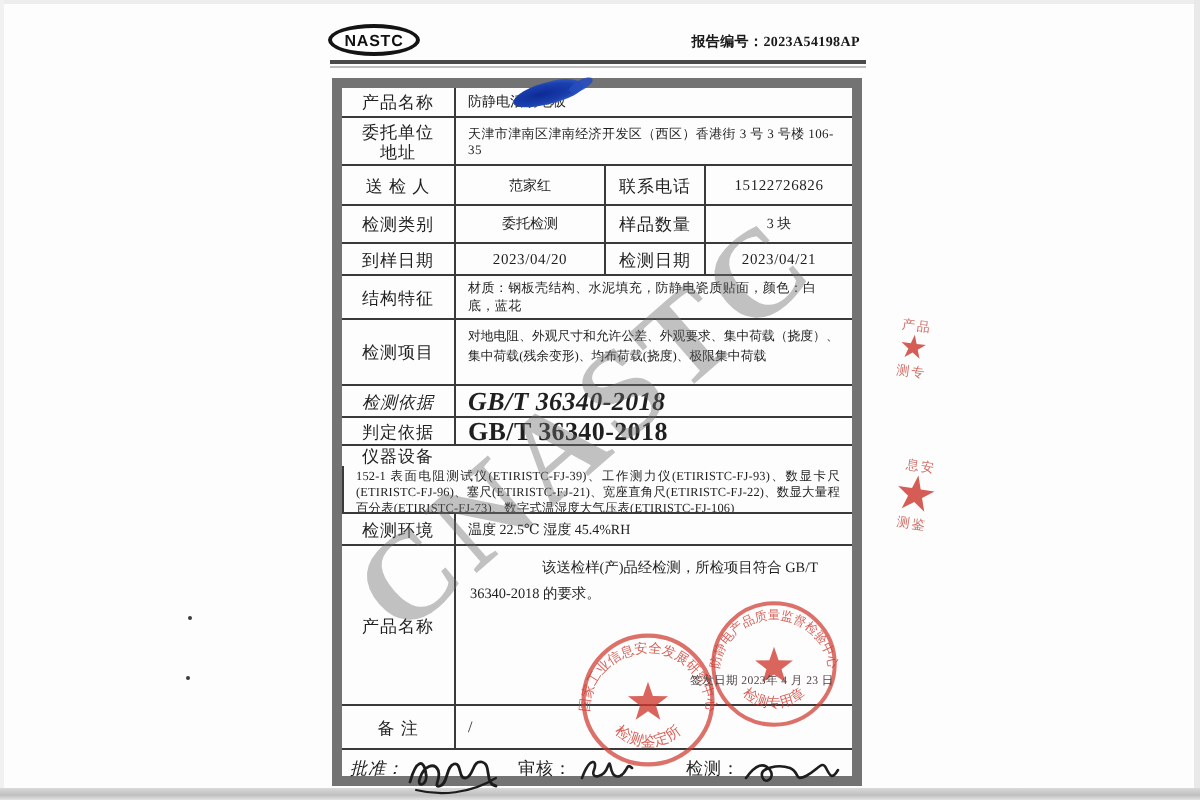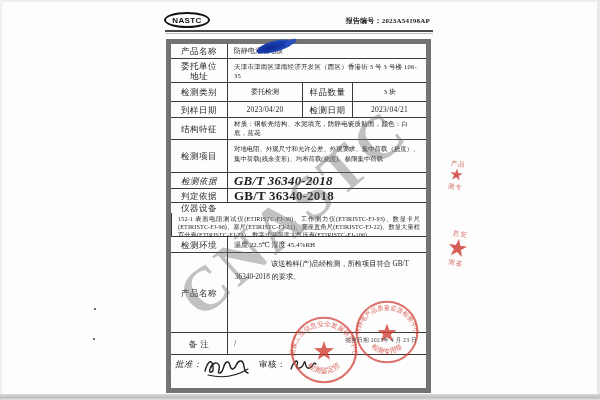--- a/index.html
+++ b/index.html
@@ -120,20 +120,26 @@
     </div>
 
     <div class="trow" style="height:24px;">
       <div class="cell c1 lbl" style="flex-direction:column;">
         <span>委托单位</span>
         <span>地址</span>
       </div>
       <div class="cell cv v-s">天津市津南区津南经济开发区（西区）香港街 3 号 3 号楼 106-35</div>
     </div>
 
+    <div class="trow" style="height:20px;">
+      <div class="cell c1 lbl">送 检 人</div>
+      <div class="cell c2 v-c">范家红</div>
+      <div class="cell c3 lbl">联系电话</div>
+      <div class="cell c4 v-num">15122726826</div>
+    </div>
 
     <div class="trow" style="height:19px;">
       <div class="cell c1 lbl">检测类别</div>
       <div class="cell c2 v-c">委托检测</div>
       <div class="cell c3 lbl">样品数量</div>
       <div class="cell c4 v-c">3 块</div>
     </div>
 
     <div class="trow" style="height:16px;">
       <div class="cell c1 lbl">到样日期</div>
@@ -191,20 +197,26 @@
           <path d="M3 15 C6 4,10 3,11 11 C12 17,6 18,8 13 C10 7,15 5,17 9 C19 13,14 18,18 17 C22 16,21 7,25 6 C29 5,27 14,31 13 C35 12,34 4,39 5 C44 6,40 16,46 17" fill="none" stroke="#1c1c1c" stroke-width="1.4" stroke-linecap="round"></path>
           <path d="M6 19 C18 22,33 21,46 13" fill="none" stroke="#1c1c1c" stroke-width="1.1" stroke-linecap="round"></path>
         </svg>
       </div>
       <div class="sig-group" style="left:88px;">
         <span class="sig-label">审核：</span>
         <svg class="sig-svg" width="32" height="20" viewBox="0 0 32 20">
           <path d="M5 13 C9 2,13 4,11 9 C9 14,16 13,18 7 C20 2,18 14,24 12 C28 10,27 5,30 8" fill="none" stroke="#202020" stroke-width="1.3" stroke-linecap="round"></path>
         </svg>
       </div>
+      <div class="sig-group" style="left:172px;">
+        <span class="sig-label">检测：</span>
+        <svg class="sig-svg" width="50" height="20" viewBox="0 0 50 20">
+          <path d="M3 13 C8 6,12 5,15 9 C18 13,12 17,11 12 C10 8,19 6,25 8 C30 10,27 15,33 12 C39 9,41 4,43 8 C45 12,46 14,49 9" fill="none" stroke="#1d1d1d" stroke-width="1.3" stroke-linecap="round"></path>
+        </svg>
+      </div>
     </div>
 
   </div>
 
   <div class="ink-smudge"></div>
   <div class="ink-smudge-tail"></div>
 
   <div class="issue-date">签发日期 2023年 4 月 23 日</div>
 
   <svg class="stamp" style="left:289px;top:315px;width:70px;height:70px;" viewBox="0 0 100 100">

